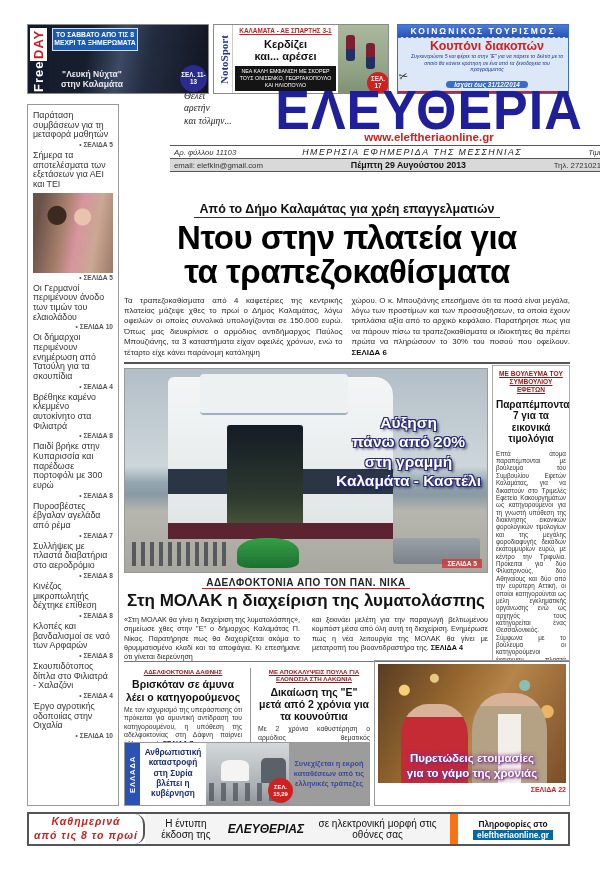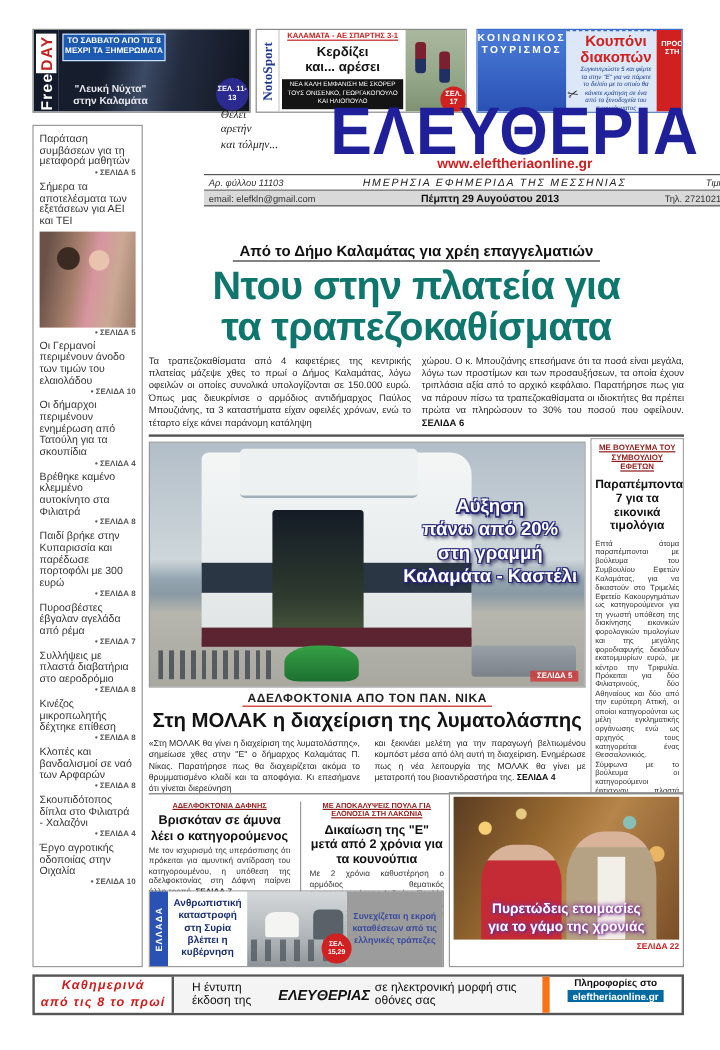--- a/index.html
+++ b/index.html
@@ -48,21 +48,21 @@
     line-height:1.3; padding:2px 1px; margin-bottom:2px; }
   .ns-photo { width:50px; background:
     linear-gradient(180deg,#aab89e 0%,#94a688 60%,#7e9272 100%); position:relative; }
   .ns-player { position:absolute; width:9px; height:26px; border-radius:3px;
     background:linear-gradient(180deg,#7a2030 55%,#203060 56%); }
   .ns-page { position:absolute; right:-1px; bottom:-1px; width:22px; height:22px;
     background:#d02020; border-radius:50%; color:#fff; font-size:6.3px; font-weight:bold;
     display:flex; align-items:center; justify-content:center; text-align:center; line-height:1.1; }
 
   #coupon { left:397px; top:24px; width:172px; height:70px; border:1px solid #3a6cc8;
-    display:flex; flex-direction:row; }
+    display:flex; flex-direction:column; }
   .cp-header { background:linear-gradient(180deg,#4a7cd8,#2a52b5); color:#fff;
     font-size:8.5px; font-weight:bold; text-align:center; letter-spacing:2px; padding:1px 0; }
   .cp-body { flex:1; background:#dce8f7; border-top:1px dashed #3a6cc8; position:relative;
     text-align:center; padding:1px 4px 0 12px; }
   .cp-title { color:#d02020; font-size:12.5px; font-weight:bold; }
   .cp-text { color:#1a3c8f; font-size:5.2px; font-style:italic; line-height:1.25; }
   .cp-validity { display:inline-block; background:#3a6cc8; color:#fff; font-size:6.4px;
     font-style:italic; font-weight:bold; border-radius:6px; padding:0 8px; margin-top:1px; }
   .cp-scissors { position:absolute; left:1px; bottom:8px; font-size:11px; color:#222;
     transform:rotate(-15deg); }
@@ -97,21 +97,21 @@
     background:
       radial-gradient(circle at 30% 28%, #3a2a22 0 9px, transparent 10px),
       radial-gradient(circle at 62% 30%, #e8c4ae 0 8px, transparent 9px),
       linear-gradient(100deg,#6a5248 10%,#a8806c 38%,#d895a0 55%,#caa894 75%,#9a7a68 100%); }
 
   
   #lead { left:124px; top:202px; width:446px; }
   .lead-kicker { width:max-content; margin:0 auto; font-size:12.5px; font-weight:bold;
     color:#111; border-bottom:1px solid #333; padding:0 6px 1px 6px; }
   .lead-headline { text-align:center; font-weight:800; font-size:33px; line-height:1.04;
-    color:#0f766e; margin-top:3px; letter-spacing:-0.5px; }
+    color:#000000; margin-top:3px; letter-spacing:-0.5px; }
   .lead-body { display:flex; gap:9px; margin-top:6px; }
   .lead-col { flex:1; font-size:7.9px; line-height:1.32; text-align:justify; color:#2a2a2a; }
   .page-ref { font-weight:bold; color:#111; }
   #main-rule { left:124px; top:362px; width:446px; border-top:2px solid #555; }
 
   
   #ferry { left:124px; top:368px; width:364px; height:205px; border:1px solid #999;
     background:linear-gradient(180deg,#b2bec8 0%,#cdd6da 48%,#93a5b0 56%,#8a9aa5 62%,#b6b6ae 70%,#a8a8a0 100%);
     overflow:hidden; }
   .fy-ship { position:absolute; left:12%; top:4%; width:62%; height:78%;
@@ -206,26 +206,26 @@
     display:flex; align-items:center; justify-content:center; text-align:center; line-height:1.15; }
   .gr-note { width:80px; background:#9c9c9c; color:#3a4a9c; font-weight:bold; font-size:7.4px;
     text-align:center; line-height:1.35; display:flex; align-items:center; justify-content:center;
     padding:2px; }
 
   
   #footer { left:27px; top:812px; width:543px; height:34px; border:2px solid #555;
     display:flex; background:#fff; }
   .ft-left { width:116px; display:flex; align-items:center; justify-content:center;
     color:#cc2020; font-weight:bold; font-style:italic; font-size:10.5px; letter-spacing:1px;
-    text-align:center; line-height:1.3; border-right:2px solid #555; }
+    text-align:center; line-height:1.3; border-right:2px solid #555;border-radius:10px; }
   .ft-center { flex:1; display:flex; align-items:center; justify-content:center; gap:4px;
-    font-size:10px; color:#111; border-right:6px solid #f97316; background:#f4f4f4; padding:0 15px; }
+    font-size:10px; color:#111; border-right:8px solid #f97316; background:#f4f4f4; padding:0 3px;text-align:center; }
   .ft-brand { font-weight:800; font-style:italic; font-size:12px; }
   .ft-right { width:110px; display:flex; flex-direction:column; align-items:center;
-    justify-content:flex-start; gap:1px; }
+    justify-content:center; gap:1px; }
   .ft-label { font-size:8.3px; font-weight:bold; color:#111; }
   .ft-link { font-size:8.3px; font-weight:bold; color:#fff; background:#0369a1; padding:0 4px; }
 </style>
 </head>
 <body>
 
 <div id="freeday" class="abs banner">
   <div class="fd-strip">
     <div class="fd-brand">
       <span class="free">Free</span>

